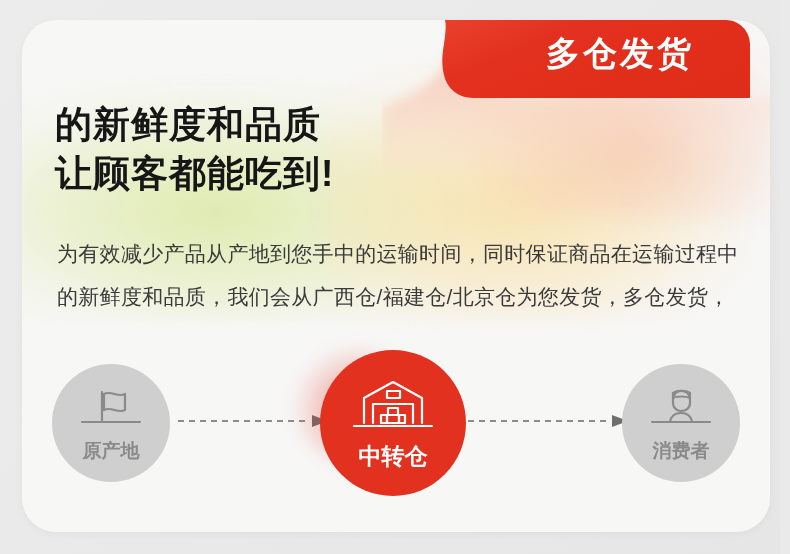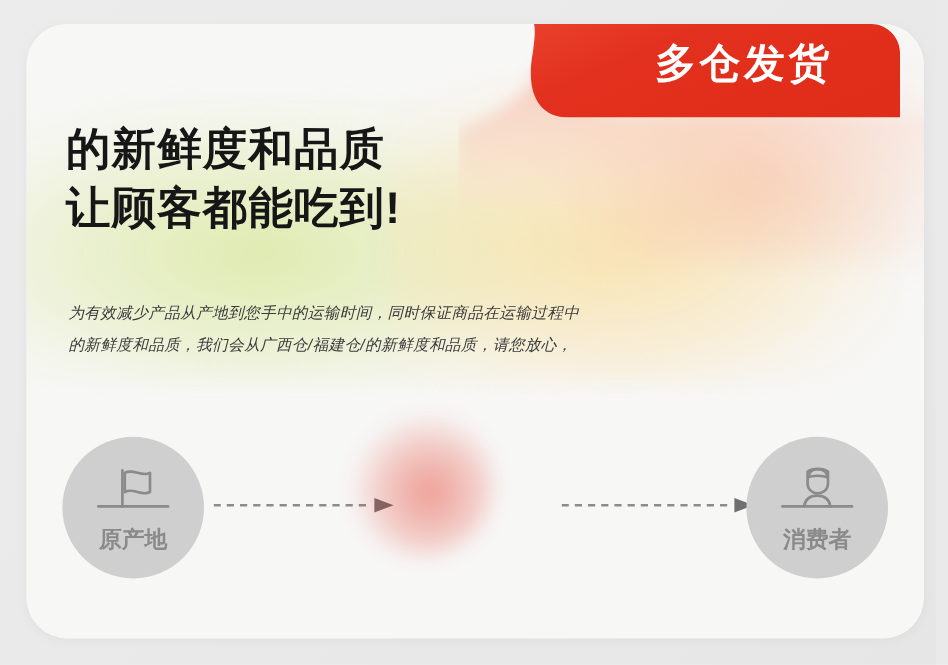--- a/index.html
+++ b/index.html
@@ -123,27 +123,26 @@
     color: #161616;
     line-height: 1.33;
     letter-spacing: 1px;
   }
   .headline div { white-space: nowrap; }
 
   
   .paragraph {
     position: absolute;
     left: 57px;
-    top: 248px;
+    top: 232px;
     width: 660px;
-    font-size: 13px;
+    font-size: 21px;
     color: #3a3a3a;
     line-height: 2.07;
     letter-spacing: 0.3px;
-    font-style: italic;
   }
   .paragraph div { white-space: nowrap; }
 
   
   .flow {
     position: absolute;
     left: 0;
     top: 348px;
     width: 790px;
     height: 150px;
@@ -256,21 +255,21 @@
   </svg>
   <div class="banner-label">多仓发货</div>
 
   <div class="headline">
     <div>的新鲜度和品质</div>
     <div>让顾客都能吃到!</div>
   </div>
 
   <div class="paragraph">
     <div>为有效减少产品从产地到您手中的运输时间，同时保证商品在运输过程中</div>
-    <div>的新鲜度和品质，我们会从广西仓/福建仓/的新鲜度和品质，请您放心，</div>
+    <div>的新鲜度和品质，我们会从广西仓/福建仓/北京仓为您发货，多仓发货，</div>
   </div>
 
   <div class="flow">
 
     <div class="node node-gray left">
       <svg class="node-icon" width="62" height="46" viewBox="0 0 62 46">
         <g fill="none" stroke="#8a8a8a" stroke-width="2.2" stroke-linecap="round" stroke-linejoin="round">
           <line x1="22" y1="6" x2="22" y2="36"></line>
           <path d="M24,8 C31,4 38,12 45,8 L45,24 C38,28 31,20 24,24 Z"></path>
           <line x1="2" y1="36" x2="60" y2="36"></line>
@@ -279,20 +278,36 @@
       <div class="node-label">原产地</div>
     </div>
 
     <svg class="connector c1" viewBox="0 0 152 14" preserveAspectRatio="none">
       <line x1="0" y1="7" x2="132" y2="7" stroke="#8c8c8c" stroke-width="2" stroke-dasharray="6 5" stroke-linecap="butt"></line>
       <polygon points="134,1 150,7 134,13" fill="#6f6f6f"></polygon>
     </svg>
 
     <div class="node-glow"></div>
 
+    <div class="node node-red">
+      <svg class="node-icon" width="82" height="56" viewBox="0 0 82 56">
+        <g fill="none" stroke="#ffffff" stroke-width="2.2" stroke-linecap="round" stroke-linejoin="round">
+          <path d="M12,20 L41,4 L70,20 L70,45"></path>
+          <path d="M12,20 L12,45"></path>
+          <rect x="35" y="13" width="13" height="7"></rect>
+          <path d="M21,45 L21,26 L61,26 L61,45"></path>
+          <rect x="35" y="37" width="12" height="8"></rect>
+          <rect x="29" y="37" width="6" height="8"></rect>
+          <rect x="47" y="37" width="6" height="8"></rect>
+          <rect x="36" y="30" width="10" height="7"></rect>
+          <line x1="2" y1="48" x2="80" y2="48"></line>
+        </g>
+      </svg>
+      <div class="node-label">中转仓</div>
+    </div>
 
     <svg class="connector c2" viewBox="0 0 162 14" preserveAspectRatio="none">
       <line x1="0" y1="7" x2="142" y2="7" stroke="#8c8c8c" stroke-width="2" stroke-dasharray="6 5" stroke-linecap="butt"></line>
       <polygon points="144,1 160,7 144,13" fill="#6f6f6f"></polygon>
     </svg>
 
     <div class="node node-gray right">
       <svg class="node-icon" width="62" height="46" viewBox="0 0 62 46">
         <g fill="none" stroke="#8a8a8a" stroke-width="2.2" stroke-linecap="round" stroke-linejoin="round">
           <path d="M23,14 C23,8 27,5 31,5 C36,5 40,8 40,14 L40,17 C40,22 36,25 31,25 C27,25 23,22 23,17 Z"></path>

